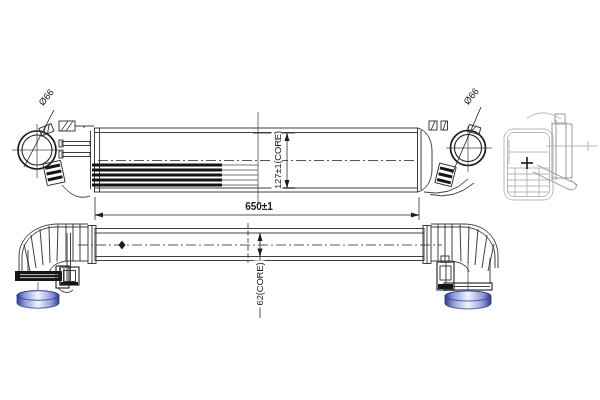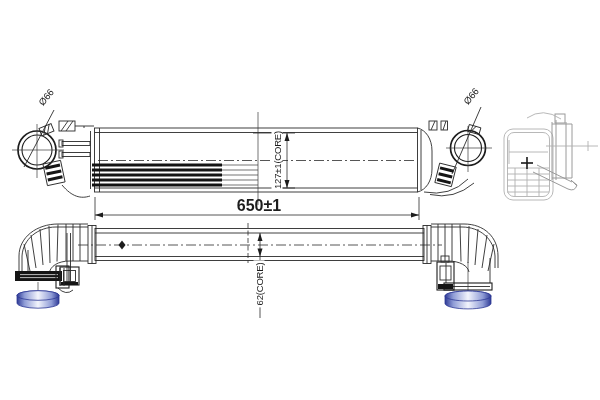--- a/index.html
+++ b/index.html
@@ -16,21 +16,21 @@
   .arr{fill:#1d1d1d;stroke:none;}
   .bar{fill:#141414;stroke:none;}
   .gry{stroke:#b0b0b0;stroke-width:.9;fill:none;}
   .gry2{stroke:#9a9a9a;stroke-width:1;fill:none;}
   .blk{fill:#151515;stroke:none;}
   .lbl{position:absolute;color:#1d1d1d;white-space:nowrap;transform-origin:center;z-index:5;}
   .lbl-d66l{left:46px;top:97px;font-size:9.5px;transform:translate(-50%,-50%) rotate(-50deg);}
   .lbl-d66r{left:471px;top:96px;font-size:9.5px;transform:translate(-50%,-50%) rotate(-50deg);}
   .lbl-127{left:277px;top:160px;font-size:9.5px;letter-spacing:-.2px;background:#fff;padding:0 1px;
            transform:translate(-50%,-50%) rotate(-90deg);}
-  .lbl-650{left:259px;top:206px;font-size:16px;font-weight:600;transform:translate(-50%,-50%);}
+  .lbl-650{left:259px;top:206px;font-size:10px;font-weight:600;transform:translate(-50%,-50%);}
   .lbl-62{left:259px;top:284px;font-size:9.5px;letter-spacing:-.2px;background:#fff;padding:0 2px;
           transform:translate(-50%,-50%) rotate(-90deg);}
 </style>
 </head>
 <body>
 
 <div id="stage">
 
 <svg width="600" height="400" viewBox="0 0 600 400">
   <defs>

